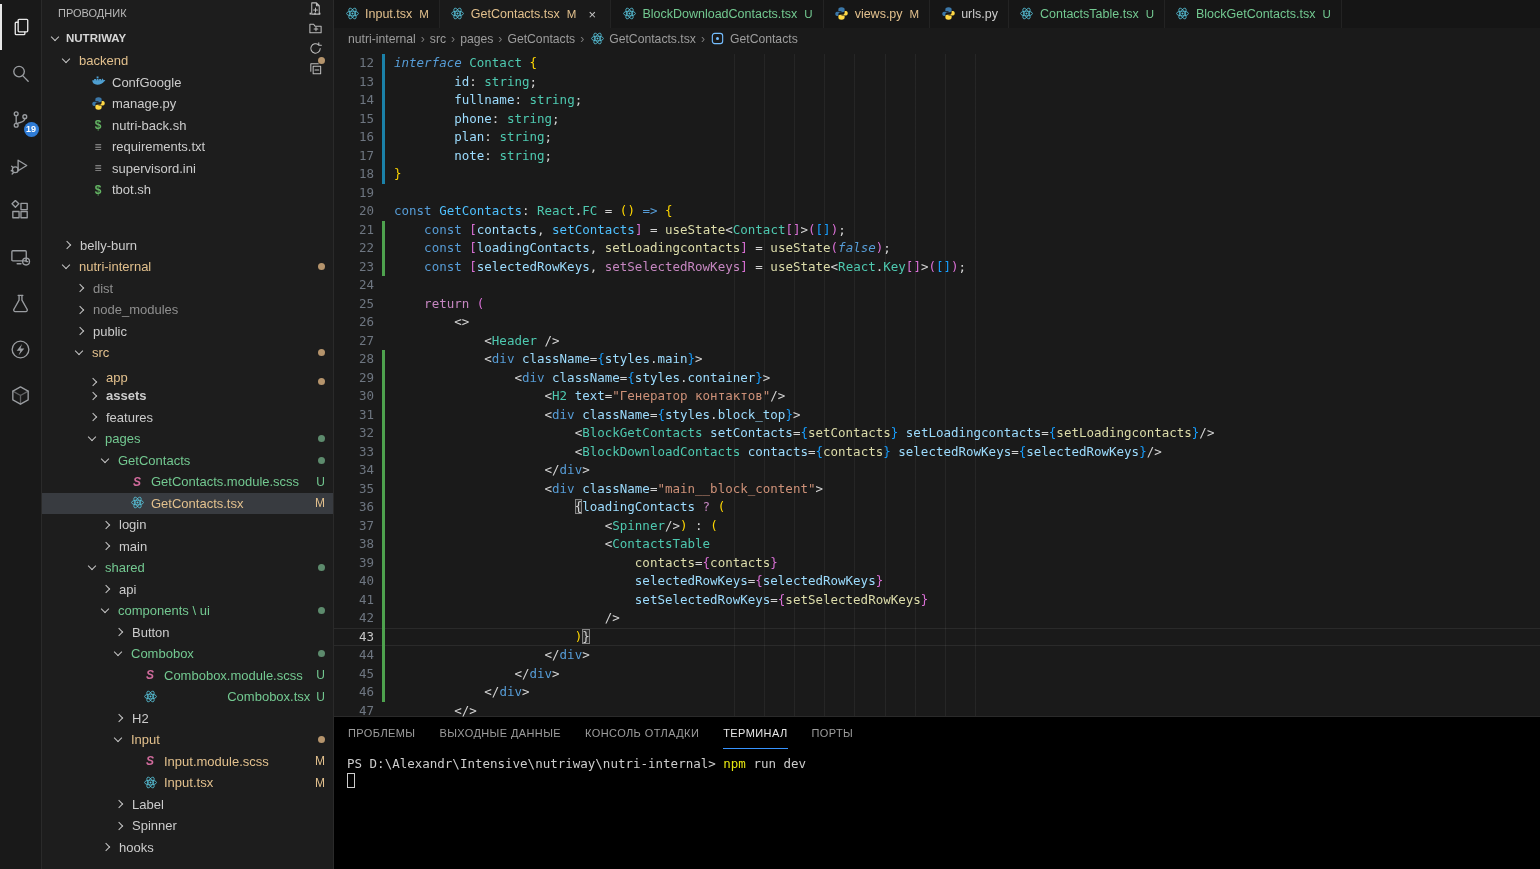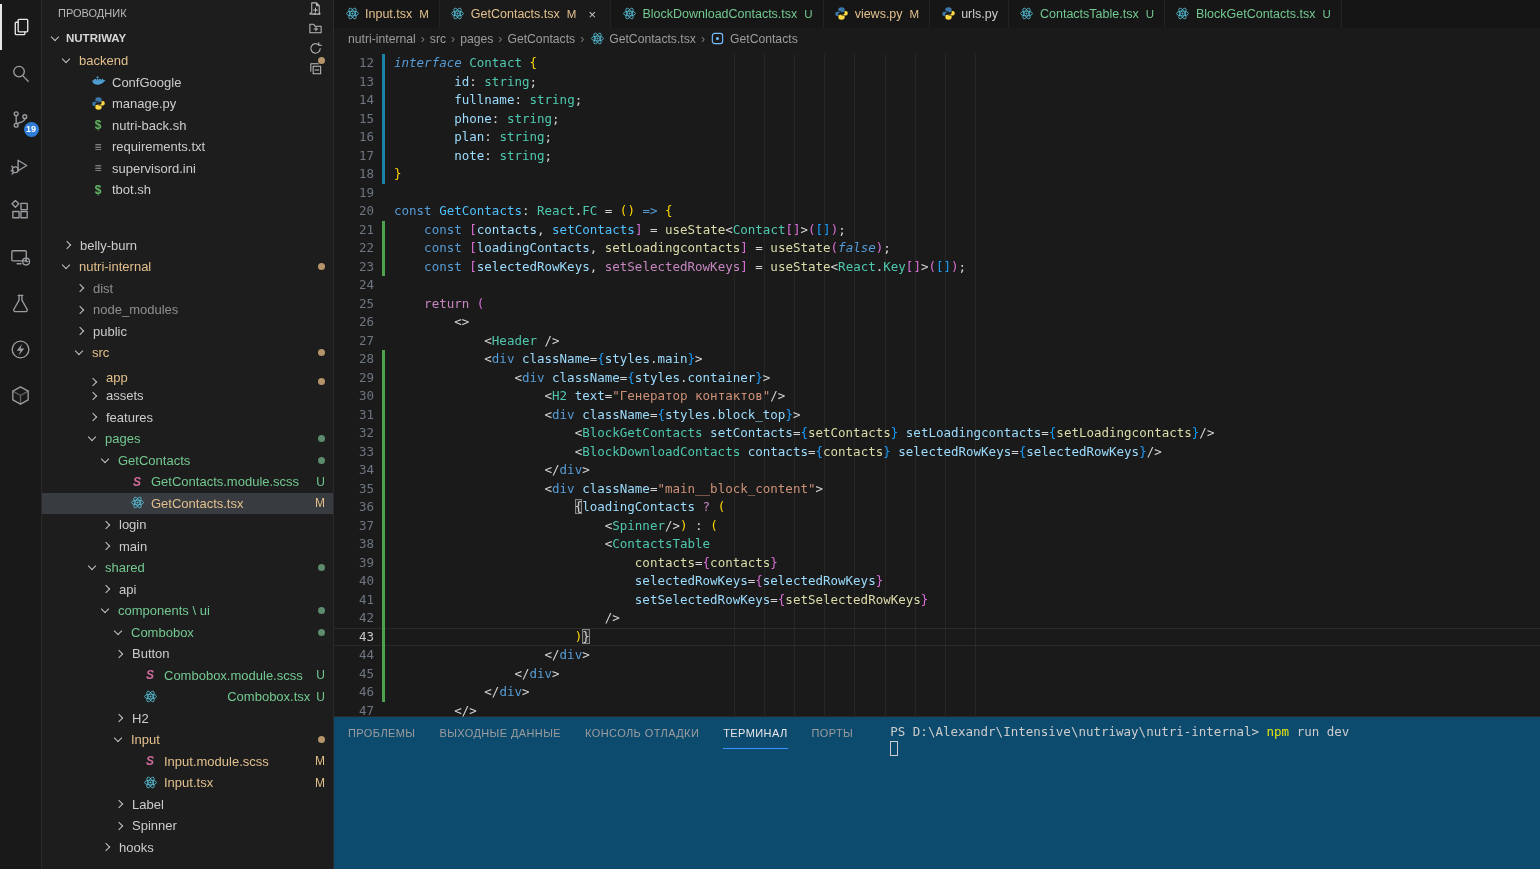--- a/index.html
+++ b/index.html
@@ -76,21 +76,21 @@
   .gbar.a { background:#4ea24e; } .gbar.m { background:#1b81a8; }
   .codetext { white-space:pre; padding-left:9px; }
   .pln { color:#cccccc; } .kw { color:#569cd6; } .kwi { color:#569cd6; font-style:italic; }
   .ctrl { color:#c586c0; } .type { color:#4ec9b0; } .comp { color:#4ec9b0; }
   .tag { color:#569cd6; } .attr { color:#9cdcfe; } .vr { color:#9cdcfe; }
   .cvr { color:#4fc1ff; } .fn { color:#dcdcaa; } .str { color:#ce9178; }
   .pun { color:#d4d4d4; } .b1 { color:#ffd700; } .b2 { color:#da70d6; } .b3 { color:#179fff; }
   .box { color:#d4d4d4; outline:1px solid #858585; outline-offset:-1px; background:rgba(130,130,130,.18); }
 
   
-  #panel { flex:1; border-top:1px solid #2a2a2a; background:#0c4a6e; display:flex; flex-direction:row; }
+  #panel { flex:1; border-top:1px solid #2a2a2a; background:#000000; display:flex; flex-direction:column; }
   #panel-tabs { height:32px; display:flex; align-items:center; padding-left:14px; flex:none; }
   .ptab { font-size:11px; letter-spacing:.4px; color:#9d9d9d; margin-right:24px; cursor:pointer;
     height:32px; display:flex; align-items:center; border-bottom:1px solid transparent; }
   .ptab.active { color:#e7e7e7; border-bottom:1px solid #3794ff; }
   #term { font-family:"DejaVu Sans Mono", monospace; font-size:12.5px; padding:6px 0 0 13px; color:#cccccc; }
   .tline { height:18px; line-height:18px; white-space:pre; }
   .cmd { color:#e5e510; }
   #cursor { display:inline-block; width:8px; height:15px; border:1px solid #cccccc; vertical-align:-2px; }
 </style>
 </head>
@@ -274,21 +274,21 @@
           <span style="width: 2px;"></span>
           <span class="tlabel c-mod">src</span>
           <span class="dotb tbadge" style="background: rgb(181, 148, 108);"></span>
         </div>
         <div class="trow" style="padding-left: 47px; align-items: flex-end;">
           <span class="chev closed"></span>
           <span style="width: 2px;"></span>
           <span class="tlabel c-mod">app</span>
           <span class="dotb tbadge" style="background: rgb(181, 148, 108);"></span>
         </div>
-        <div class="trow" style="padding-left: 47px;">
+        <div class="trow" style="padding-left: 47px; font-weight: bold;">
           <span class="chev closed"></span>
           <span style="width: 2px;"></span>
           <span class="tlabel c-norm">assets</span>
         </div>
         <div class="trow" style="padding-left: 47px; align-items: center;">
           <span class="chev closed"></span>
           <span style="width: 2px;"></span>
           <span class="tlabel c-norm">features</span>
         </div>
         <div class="trow" style="padding-left: 47px;">
@@ -341,29 +341,29 @@
           <span style="width: 2px;"></span>
           <span class="tlabel c-norm">api</span>
         </div>
         <div class="trow" style="padding-left: 60px;">
           <span class="chev open"></span>
           <span style="width: 2px;"></span>
           <span class="tlabel c-unt">components \ ui</span>
           <span class="dotb tbadge" style="background: rgb(93, 139, 109);"></span>
         </div>
         <div class="trow" style="padding-left: 73px;">
+          <span class="chev closed"></span>
+          <span style="width: 2px;"></span>
+          <span class="tlabel c-norm">Button</span>
+        </div>
+        <div class="trow" style="padding-left: 73px;">
           <span class="chev open"></span>
           <span style="width: 2px;"></span>
           <span class="tlabel c-unt">Combobox</span>
           <span class="dotb tbadge" style="background: rgb(93, 139, 109);"></span>
-        </div>
-        <div class="trow" style="padding-left: 73px;">
-          <span class="chev closed"></span>
-          <span style="width: 2px;"></span>
-          <span class="tlabel c-norm">Button</span>
         </div>
         <div class="trow" style="padding-left: 86px;">
           <span class="chev-ph"></span>
           <span class="fic" style="color: rgb(208, 107, 156); font-weight: bold; font-style: italic;">S</span>
           <span class="tlabel c-unt">Combobox.module.scss</span>
           <span class="tbadge c-unt">U</span>
         </div>
         <div class="trow" style="padding-left: 86px; text-align: right;">
           <span class="chev-ph"></span>
           <span class="fic"><svg viewBox="0 0 24 24" fill="none" stroke="#58c4dc" stroke-width="1.3">

